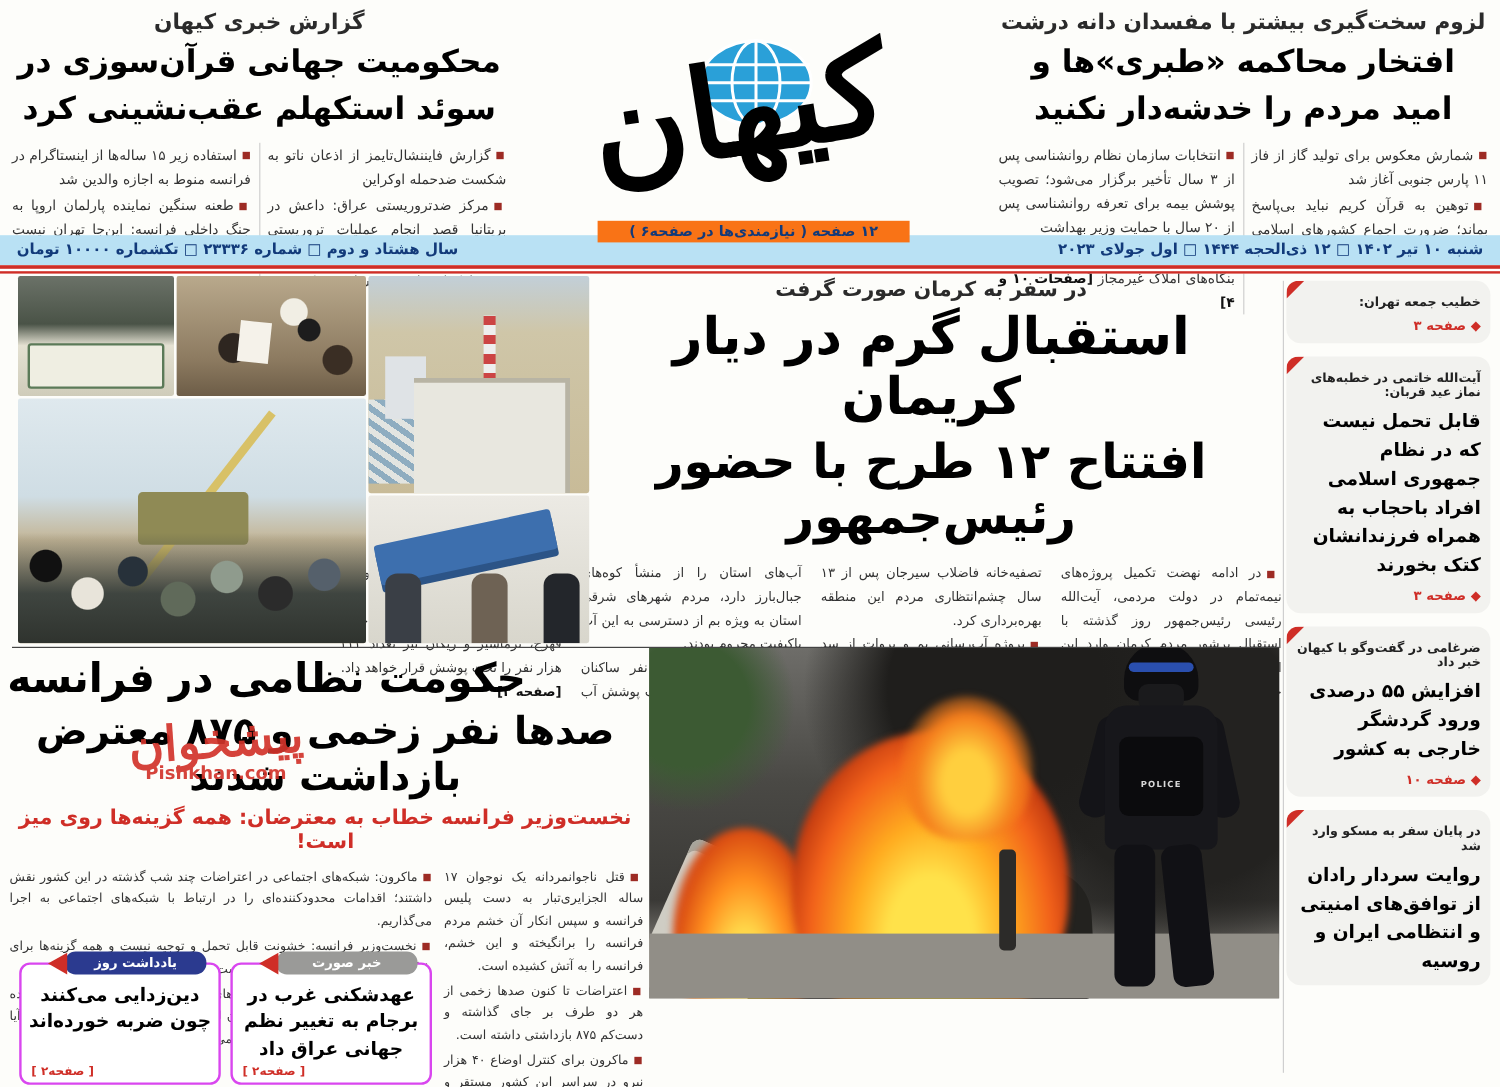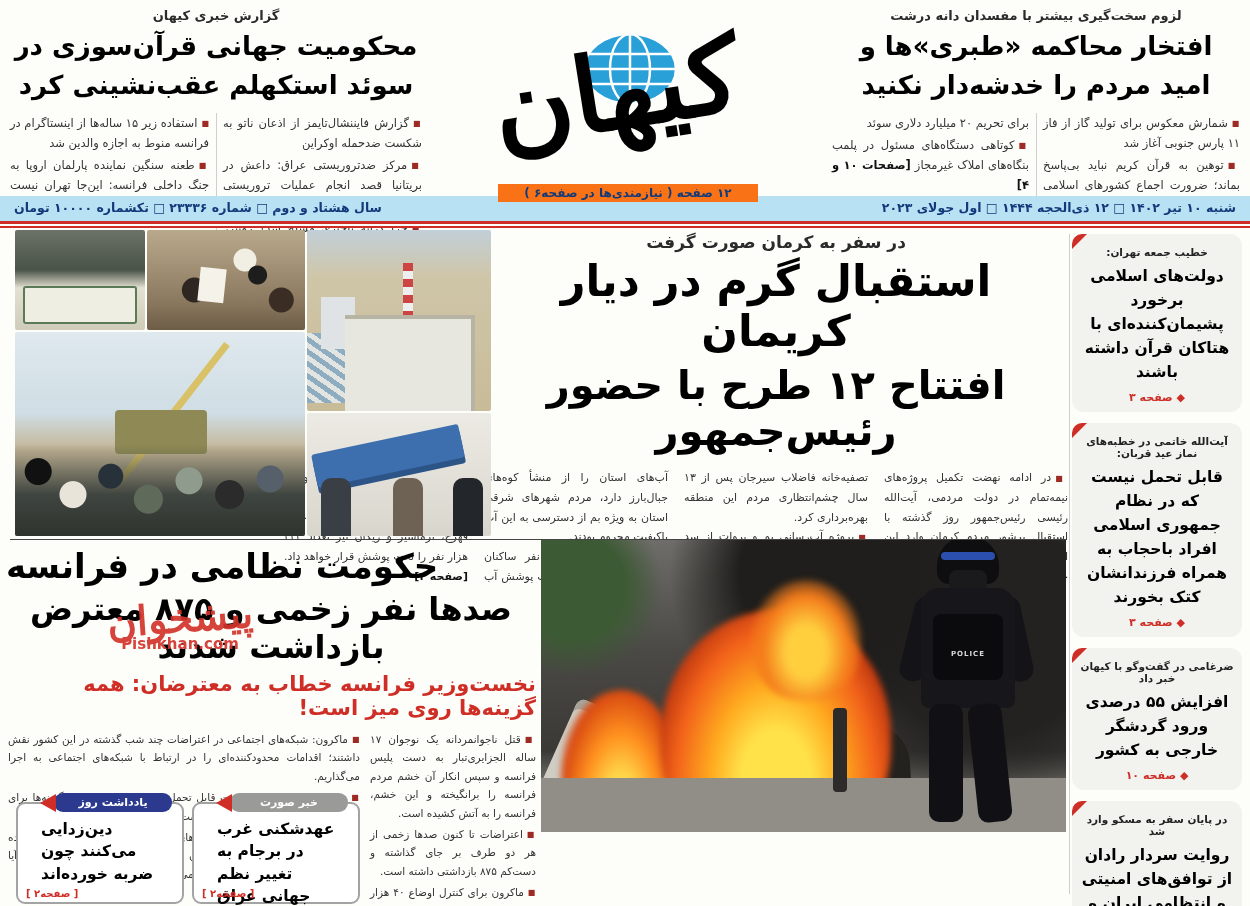--- a/index.html
+++ b/index.html
@@ -4,21 +4,21 @@
 <style>
   * { margin:0; padding:0; box-sizing:border-box; }
   html,body { background:#e9e9e9; }
   body { font-family:"DejaVu Sans", sans-serif; }
   #page {
     position:relative; width:1250px; height:906px; margin:0 auto;
     background:#fdfdfa; color:#1a1a1a; overflow:hidden; direction:rtl;
   }
   
   .top-story { position:absolute; top:8px; }
-  .kicker { text-align:center; font-weight:bold; font-size:13px; color:#2b2b2b; margin-bottom:4px; }
+  .kicker { text-align:center; font-weight:bold; font-size:18px; color:#2b2b2b; margin-bottom:4px; }
   .top-headline { text-align:center; font-weight:bold; font-size:26px; line-height:1.5; color:#000; }
   .top-bullets { margin-top:8px; column-count:2; column-gap:14px; column-rule:1px solid #cfcfcf; direction:rtl; }
   .top-bullets p, .bullet-par { font-size:11.5px; line-height:1.75; text-align:justify; color:#333; margin-bottom:2px; }
   .top-bullets p::before, .bullet-par::before { content:"■"; color:#9d2b24; font-size:8px; margin-left:4px; position:relative; top:-1px; }
   .pageref { font-weight:bold; color:#111; }
   #top-right { right:10px; width:408px; }
   #top-left  { left:10px;  width:412px; }
   
   #masthead { position:absolute; top:6px; left:432px; width:392px; height:180px; text-align:center; }
   #globe { position:absolute; top:26px; left:150px; }
@@ -31,21 +31,21 @@
     font-size:12px; font-weight:bold; color:#123a7a; text-align:center; padding:2px 0; }
   
   #datebar { position:absolute; top:196px; left:0; width:1250px; height:25px; background:#b9e1f4; }
   #datebar .dtxt { position:absolute; top:4px; font-size:12.5px; font-weight:bold; color:#123a7a; }
   #date-right { right:14px; }
   #date-left { left:14px; }
   #redline { position:absolute; top:221px; left:0; width:1250px; height:7px;
     border-top:3px solid #cf2e27; border-bottom:2px solid #cf2e27; background:#fff; }
   
   #sidebar { position:absolute; top:234px; right:8px; width:170px; display:flex; flex-direction:column; gap:11px; }
-  .side-box { position:relative; background:#f2f2ef; border-radius:12px; padding:12px 8px 8px; text-align:center; }
+  .side-box { position:relative; background:#f2f2ef; border-radius:12px; padding:12px 8px 8px; text-align:right; }
   .side-corner { position:absolute; top:0; left:0; width:0; height:0;
     border-top:15px solid #cf2e27; border-right:15px solid transparent; border-top-left-radius:10px; }
   .side-kicker { font-size:10.5px; font-weight:bold; color:#222; margin-bottom:6px; }
   .side-headline { font-size:15.5px; font-weight:bold; color:#000; line-height:1.55; }
   .side-page { margin-top:7px; font-size:11px; font-weight:bold; color:#cf2e27; }
   
   #lead { position:absolute; top:232px; right:182px; width:584px; }
   #lead .kicker { font-size:17px; }
   #lead-h1 { text-align:center; font-weight:bold; font-size:43px; color:#000; margin-top:2px; }
   #lead-h2 { text-align:center; font-weight:bold; font-size:40px; color:#000; margin-top:6px; }
@@ -91,41 +91,41 @@
   #ph-water { top:183px; left:292px; width:184px; height:123px; background:linear-gradient(180deg,#eceae4,#d8d6cc); }
   #ph-water .flume { position:absolute; top:26px; left:6px; width:150px; height:34px; background:#3d6fae;
     transform:rotate(-12deg); box-shadow:0 6px 0 #2c5487; border-radius:3px; }
   #ph-water .fig { position:absolute; bottom:0; width:30px; height:58px; border-radius:10px 10px 0 0; }
   
   #mid-rule { position:absolute; top:539px; left:10px; width:1056px; border-top:1.5px solid #444; }
   
   #france { position:absolute; top:546px; left:6px; width:530px; }
   #fr-h1 { text-align:left; font-weight:bold; font-size:34px; color:#000; }
   #fr-h2 { text-align:center; font-weight:bold; font-size:32px; color:#000; margin-top:4px; }
-  #fr-sub { text-align:right; font-weight:bold; font-size:21px; color:#cf2e27; margin-top:6px; }
+  #fr-sub { text-align:center; font-weight:bold; font-size:17px; color:#cf2e27; margin-top:6px; }
   #fr-body { position:relative; margin-top:10px; }
   #fr-col-right { position:absolute; top:0; right:0; width:166px; }
   #fr-col-wide  { position:absolute; top:0; right:176px; width:352px; }
   #fr-body p { font-size:10.5px; line-height:1.75; text-align:justify; color:#333; margin-bottom:3px; }
   
   #watermark { position:absolute; top:48px; left:84px; width:180px; text-align:center; color:#d2342b; opacity:.92; z-index:4; pointer-events:none; }
   #watermark .wm-name { font-size:40px; font-weight:bold; transform:rotate(-4deg); font-family:"DejaVu Serif",serif; }
   #watermark .wm-url { font-size:15px; font-weight:bold; direction:ltr; margin-top:-6px; }
   
   .corner-box { position:absolute; top:256px; width:168px; height:102px; background:#fff;
-    border:2px solid #a3a3a3; border-radius:9px; }
+    border:2px solid #d946ef; border-radius:9px; }
   #box-note { right:352px; }
   #box-special { right:168px; margin-right:8px; }
   .box-tab { position:absolute; top:-11px; right:10px; width:118px; height:19px; border-radius:9px;
     color:#fff; font-size:11px; font-weight:bold; text-align:center; line-height:19px; }
   #box-note .box-tab { background:#2b3a8f; }
   #box-special .box-tab { background:#9a9a98; }
   .tab-arrow { position:absolute; top:1px; left:-14px; width:0; height:0;
     border-top:9px solid transparent; border-bottom:9px solid transparent; border-right:16px solid #cf2e27; }
-  .box-headline { padding:14px 23px 0; text-align:left; font-weight:bold; font-size:15.5px; line-height:1.45; color:#000; }
+  .box-headline { padding:14px 0 0; text-align:center; font-weight:bold; font-size:15.5px; line-height:1.45; color:#000; }
   .box-page { position:absolute; bottom:3px; left:8px; font-size:10px; font-weight:bold; color:#cf2e27; }
   
   #fire-photo { position:absolute; top:540px; left:541px; width:525px; height:292px; overflow:hidden;
     background:
       radial-gradient(circle at 6% 16%, #3c5a33 0 52px, transparent 90px),
       radial-gradient(circle at 55% 12%, #1f1e1c 0 90px, transparent 160px),
       radial-gradient(circle at 85% 30%, #232220 0 110px, transparent 190px),
       linear-gradient(180deg,#6e6d69 0%,#4a4945 38%,#3a3936 72%,#8a8781 88%,#7e7b74 100%); }
   .flame { position:absolute; border-radius:50% 50% 45% 45%; filter:blur(3px); }
   #flame-big { top:70px; left:120px; width:230px; height:250px;
@@ -161,20 +161,21 @@
 <body>
 
 <div id="page">
 
   <div class="top-story" id="top-right">
     <div class="kicker">لزوم سخت‌گیری بیشتر با مفسدان دانه درشت</div>
     <div class="top-headline">افتخار محاکمه «طبری»ها و امید مردم را خدشه‌دار نکنید</div>
     <div class="top-bullets">
       <p><span>شمارش معکوس برای تولید گاز از فاز ۱۱ پارس جنوبی آغاز شد</span></p>
       <p><span>توهین به قرآن کریم نباید بی‌پاسخ بماند؛ ضرورت اجماع کشورهای اسلامی برای تحریم ۲۰ میلیارد دلاری سوئد</span></p>
+      <p><span>انتخابات سازمان نظام روانشناسی پس از ۳ سال تأخیر برگزار می‌شود؛ تصویب پوشش بیمه برای تعرفه روانشناسی پس از ۲۰ سال با حمایت وزیر بهداشت</span></p>
       <p><span>کوتاهی دستگاه‌های مسئول در پلمب بنگاه‌های املاک غیرمجاز</span> <span class="pageref">[صفحات ۱۰ و ۴]</span></p>
     </div>
   </div>
 
   <div id="masthead">
     <svg id="globe" width="96" height="74" viewBox="0 0 96 74">
       <ellipse cx="48" cy="37" rx="46" ry="35" fill="#2aa0d8"></ellipse>
       <ellipse cx="48" cy="37" rx="46" ry="35" fill="none" stroke="#fff" stroke-width="2.5"></ellipse>
       <ellipse cx="48" cy="37" rx="20" ry="35" fill="none" stroke="#fff" stroke-width="2.5"></ellipse>
       <line x1="48" y1="2" x2="48" y2="72" stroke="#fff" stroke-width="2.5"></line>
@@ -201,21 +202,20 @@
   <div id="datebar">
     <span class="dtxt" id="date-right">شنبه ۱۰ تیر ۱۴۰۲ □ ۱۲ ذی‌الحجه ۱۴۴۴ □ اول جولای ۲۰۲۳</span>
     <span class="dtxt" id="date-left">سال هشتاد و دوم □ شماره ۲۳۳۳۶ □ تکشماره ۱۰۰۰۰ تومان</span>
   </div>
   <div id="redline"></div>
 
   <div id="sidebar">
     <div class="side-box">
       <div class="side-corner"></div>
       <div class="side-kicker">خطیب جمعه تهران:</div>
-      <div class="side-headline">دولت‌های اسلامی برخورد پشیمان‌کننده‌ای با هتاکان قرآن داشته باشند</div>
       <div class="side-page">◆ صفحه ۳</div>
     </div>
     <div class="side-box">
       <div class="side-corner"></div>
       <div class="side-kicker">آیت‌الله خاتمی در خطبه‌های نماز عید قربان:</div>
       <div class="side-headline">قابل تحمل نیست که در نظام جمهوری اسلامی افراد باحجاب به همراه فرزندانشان کتک بخورند</div>
       <div class="side-page">◆ صفحه ۳</div>
     </div>
     <div class="side-box">
       <div class="side-corner"></div>

